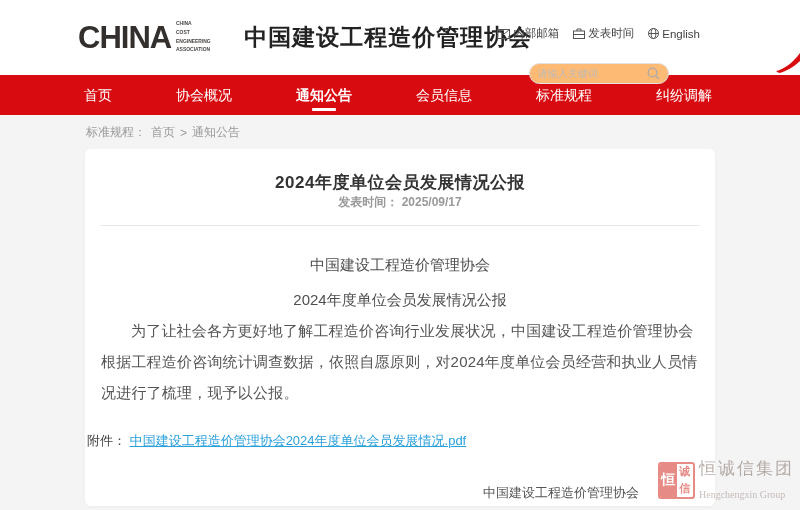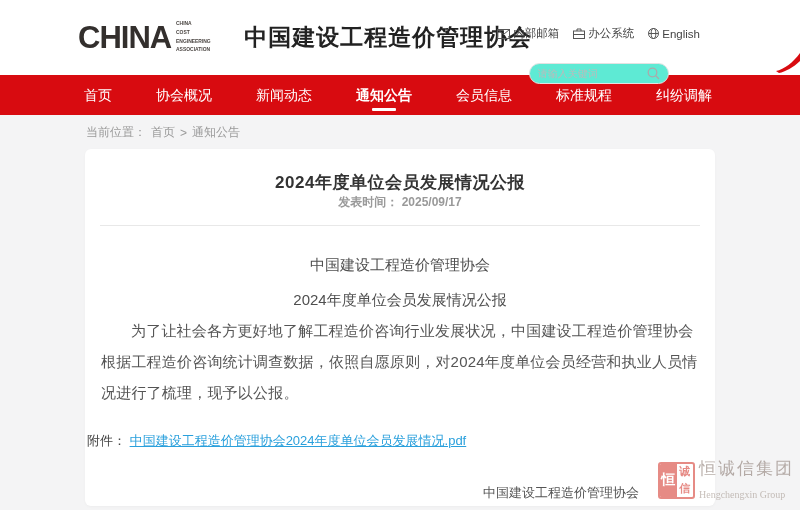--- a/index.html
+++ b/index.html
@@ -41,21 +41,21 @@
     display:flex; flex-direction:column; gap:22px; align-items:center;
   }
   .quick-links { display:flex; gap:14px; align-items:center; }
   .quick-link {
     display:flex; align-items:center; gap:3px;
     font-size:11.5px; color:#444; text-decoration:none; cursor:pointer; white-space:nowrap;
   }
   .quick-link svg { display:block; }
   .search-box {
     width:140px; height:21px; border:1px solid #e2e2e2; border-radius:11px;
-    background:#5eead4; display:flex; align-items:center; padding:0 8px;
+    background:#fdba74; display:flex; align-items:center; padding:0 8px;
   }
   .search-box input {
     border:none; outline:none; flex:1; font-size:10px; color:#666; min-width:0;
     font-family:inherit; background:transparent;
   }
   .search-box input::placeholder { color:#bbb; }
   .search-box svg { flex-shrink:0; cursor:pointer; }
 
   
   .main-nav {
@@ -168,21 +168,21 @@
             <path d="M0.5,0.5 L6.5,5.5 L12.5,0.5" fill="none" stroke="#555" stroke-width="1"></path>
           </svg>
         <span>内部邮箱</span>
       </a>
       <a class="quick-link">
         <svg width="12" height="11" viewBox="0 0 12 11">
             <rect x="0.5" y="3" width="11" height="7.5" fill="none" stroke="#555" stroke-width="1"></rect>
             <path d="M4,3 L4,1 L8,1 L8,3" fill="none" stroke="#555" stroke-width="1"></path>
             <line x1="0.5" y1="6.5" x2="11.5" y2="6.5" stroke="#555" stroke-width="1"></line>
           </svg>
-        <span>办公系统</span>
+        <span>发表时间</span>
       </a>
       <a class="quick-link">
         <svg width="11" height="11" viewBox="0 0 11 11">
             <circle cx="5.5" cy="5.5" r="5" fill="none" stroke="#555" stroke-width="1"></circle>
             <ellipse cx="5.5" cy="5.5" rx="2.3" ry="5" fill="none" stroke="#555" stroke-width="1"></ellipse>
             <line x1="0.5" y1="5.5" x2="10.5" y2="5.5" stroke="#555" stroke-width="1"></line>
           </svg>
         <span>English</span>
       </a>
     </div>
@@ -192,29 +192,28 @@
           <circle cx="5.5" cy="5.5" r="4.3" fill="none" stroke="#aaa" stroke-width="1.3"></circle>
           <line x1="8.8" y1="8.8" x2="12" y2="12" stroke="#aaa" stroke-width="1.3"></line>
         </svg>
     </div>
   </div>
 </header>
 
 <nav class="main-nav">
   <a class="nav-item">首页</a>
   <a class="nav-item">协会概况</a>
-  <a class="nav-item">新闻动态</a>
   <a class="nav-item active">通知公告</a>
   <a class="nav-item">会员信息</a>
   <a class="nav-item">标准规程</a>
   <a class="nav-item">纠纷调解</a>
 </nav>
 
 <div class="breadcrumb">
-  <span>当前位置：</span>
+  <span>标准规程：</span>
   <a>首页</a>
   <span>&gt;</span>
   <a>通知公告</a>
 </div>
 
 <main class="card">
   <h2 class="article-title">2024年度单位会员发展情况公报</h2>
   <div class="article-meta">
     <span>发表时间：</span>
     <span>2025/09/17</span>

